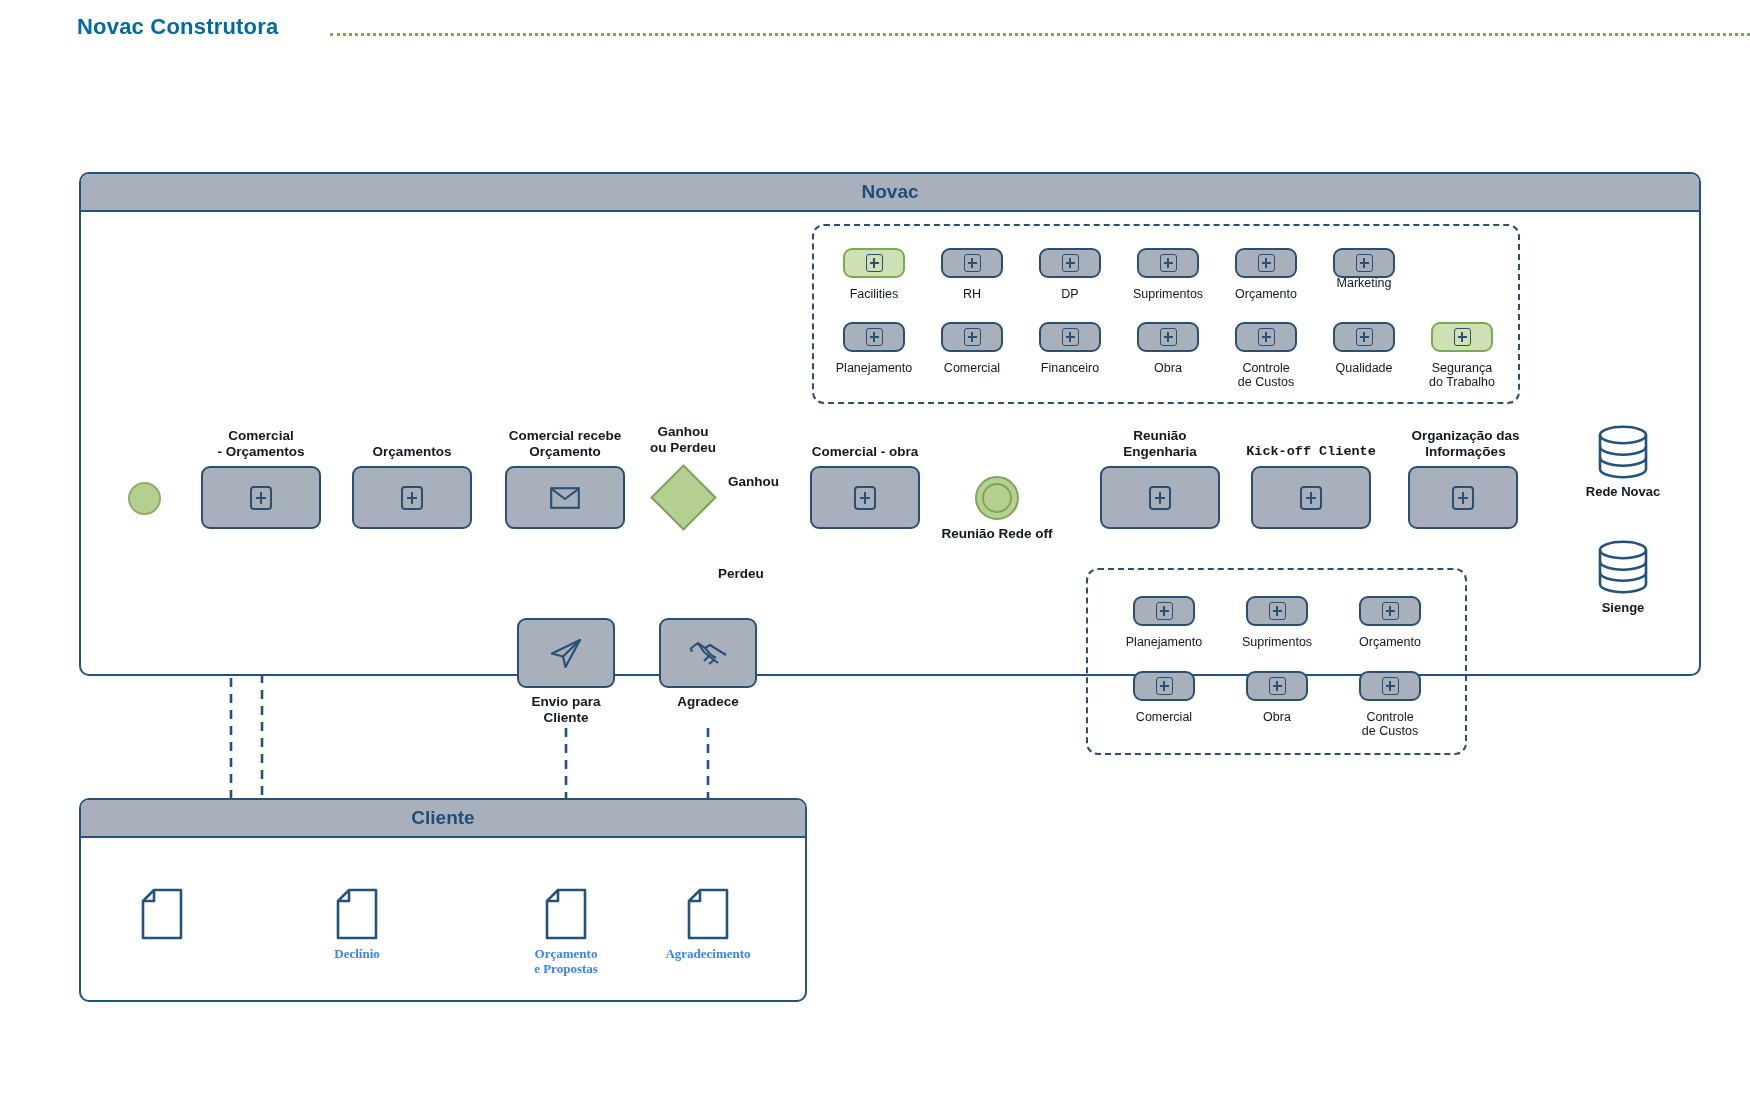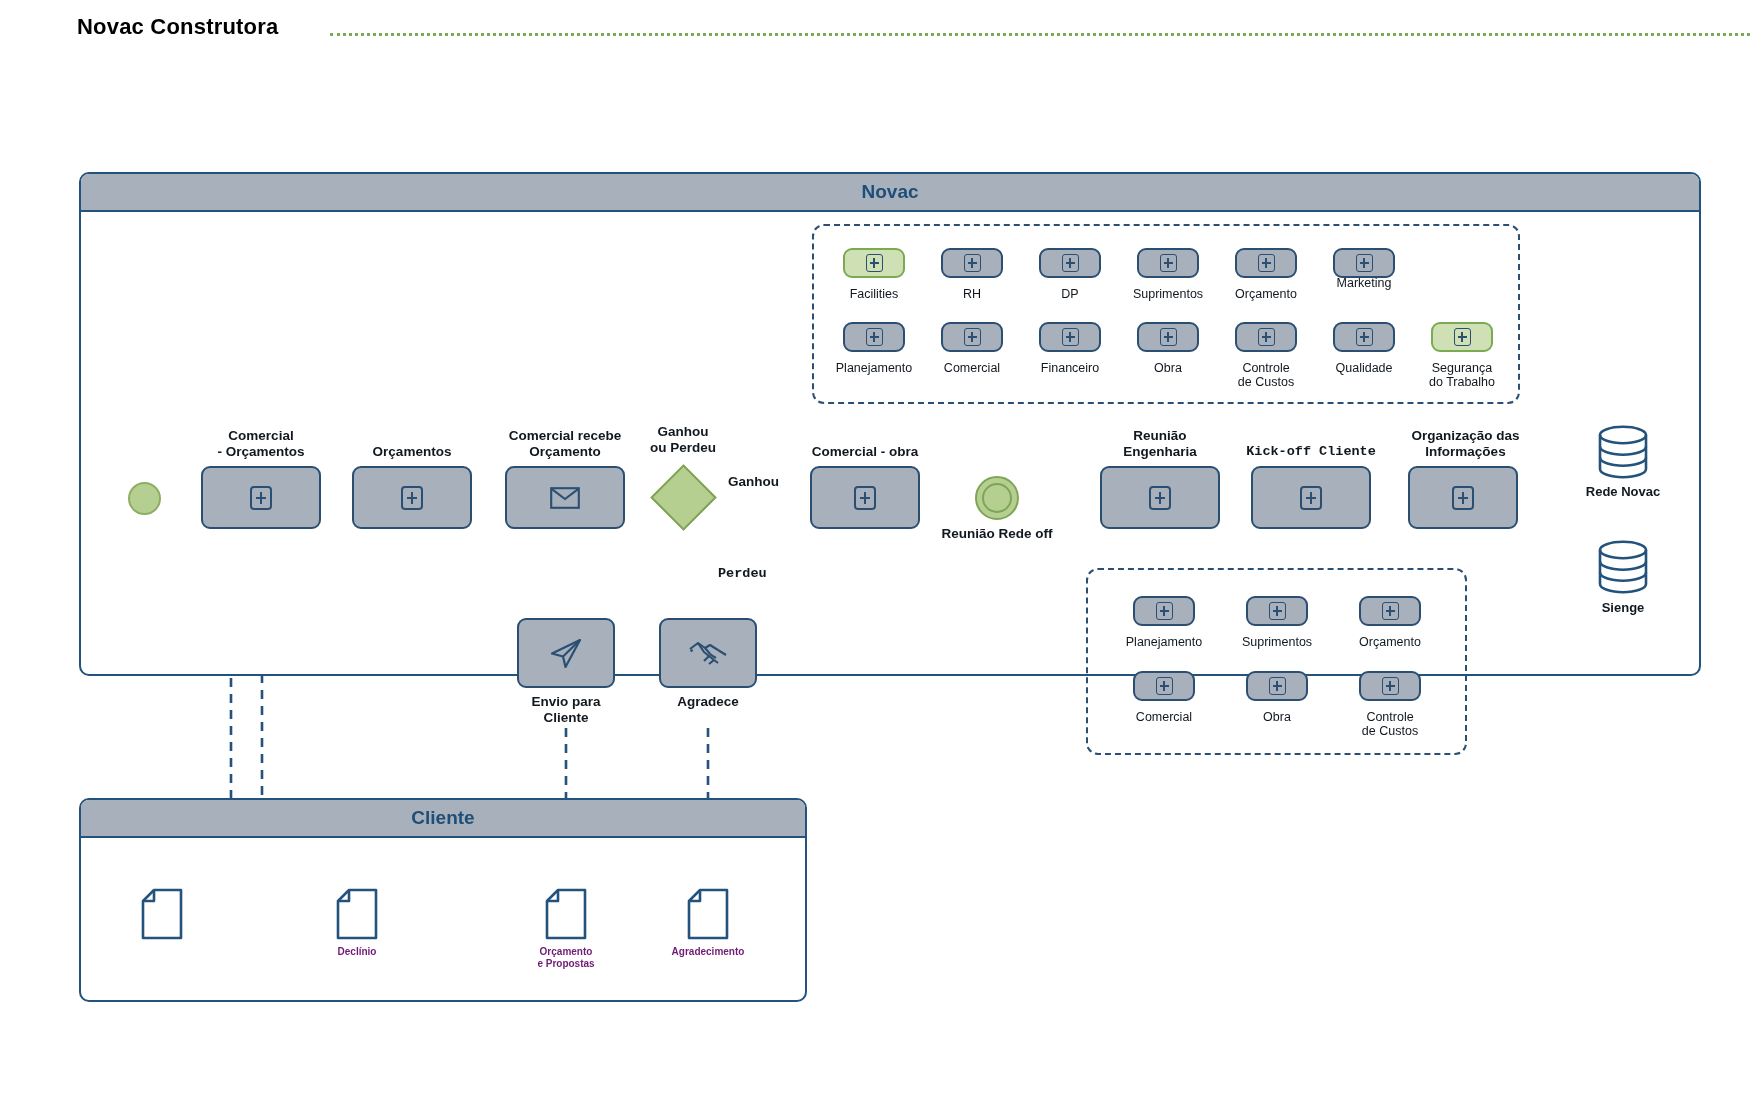--- a/index.html
+++ b/index.html
@@ -8,21 +8,21 @@
     background:#ffffff;
     font-family:"Liberation Sans", sans-serif;
     position:relative;
     overflow:hidden;
   }
   .root{position:absolute;left:0;top:0;width:1750px;height:1101px;}
 
   
   #brand{
     position:absolute;left:77px;top:14px;
-    font-size:22px;font-weight:bold;color:#000000;
+    font-size:22px;font-weight:bold;color:#0369a1;
     letter-spacing:.2px;white-space:nowrap;
   }
   #brand-rule{
     position:absolute;left:330px;top:33px;width:1420px;height:3px;
     border-top:3px dotted #7aab52;
   }
   #page-title{
     position:absolute;left:73px;top:70px;
     font-size:46px;font-weight:bold;color:#5d9c46;letter-spacing:1px;
   }
@@ -121,22 +121,22 @@
     transform:rotate(45deg);
   }
 
   .flow-label{
     position:absolute;font-size:13.5px;font-weight:bold;color:#111820;
     white-space:nowrap;
   }
 
   .icon-svg{display:block;}
   .doc-label{
-    position:absolute;text-align:center;font-size:10px;font-weight:bold;
-    color:#701a75;line-height:1.18;white-space:pre-line;
+    position:absolute;text-align:center;font-size:13px;font-weight:bold;
+    color:#3b82f6;line-height:1.18;white-space:pre-line;font-family:Liberation Serif, serif;
   }
   .db-label{
     position:absolute;text-align:center;font-size:13px;font-weight:bold;
     color:#111820;white-space:nowrap;
   }
 </style>
 </head>
 <body>
 
 <div class="root">
@@ -278,21 +278,21 @@
       <path d="M1.6,1.8 L15,12 L28.4,1.8" fill="none" stroke="#2a4f72" stroke-width="2.1"></path>
     </svg>
   </div>
   <div class="task-label label-above" style="left:475px;top:460px;width:180px;">Comercial recebe
 Orçamento</div>
 
   <div class="gw" style="left:660px;top:474px;width:47px;height:47px;"></div>
   <div class="task-label" style="left:603px;top:424px;width:160px;">Ganhou
 ou Perdeu</div>
   <div class="flow-label" style="left:728px;top:474px;">Ganhou</div>
-  <div class="flow-label" style="left:718px;top:566px;font-family:Liberation Mono, monospace;">Perdeu</div>
+  <div class="flow-label" style="left:718px;top:566px;">Perdeu</div>
 
   <div class="task" style="left:810px;top:466px;width:110px;height:63px;">
     <span class="plus"></span>
   </div>
   <div class="task-label label-above" style="left:790px;top:460px;width:150px;">Comercial - obra</div>
 
   <div class="ev-inter" style="left:975px;top:476px;width:44px;height:44px;">
     <span class="inner"></span>
   </div>
   <div class="task-label" style="left:917px;top:526px;width:160px;">Reunião Rede off</div>

